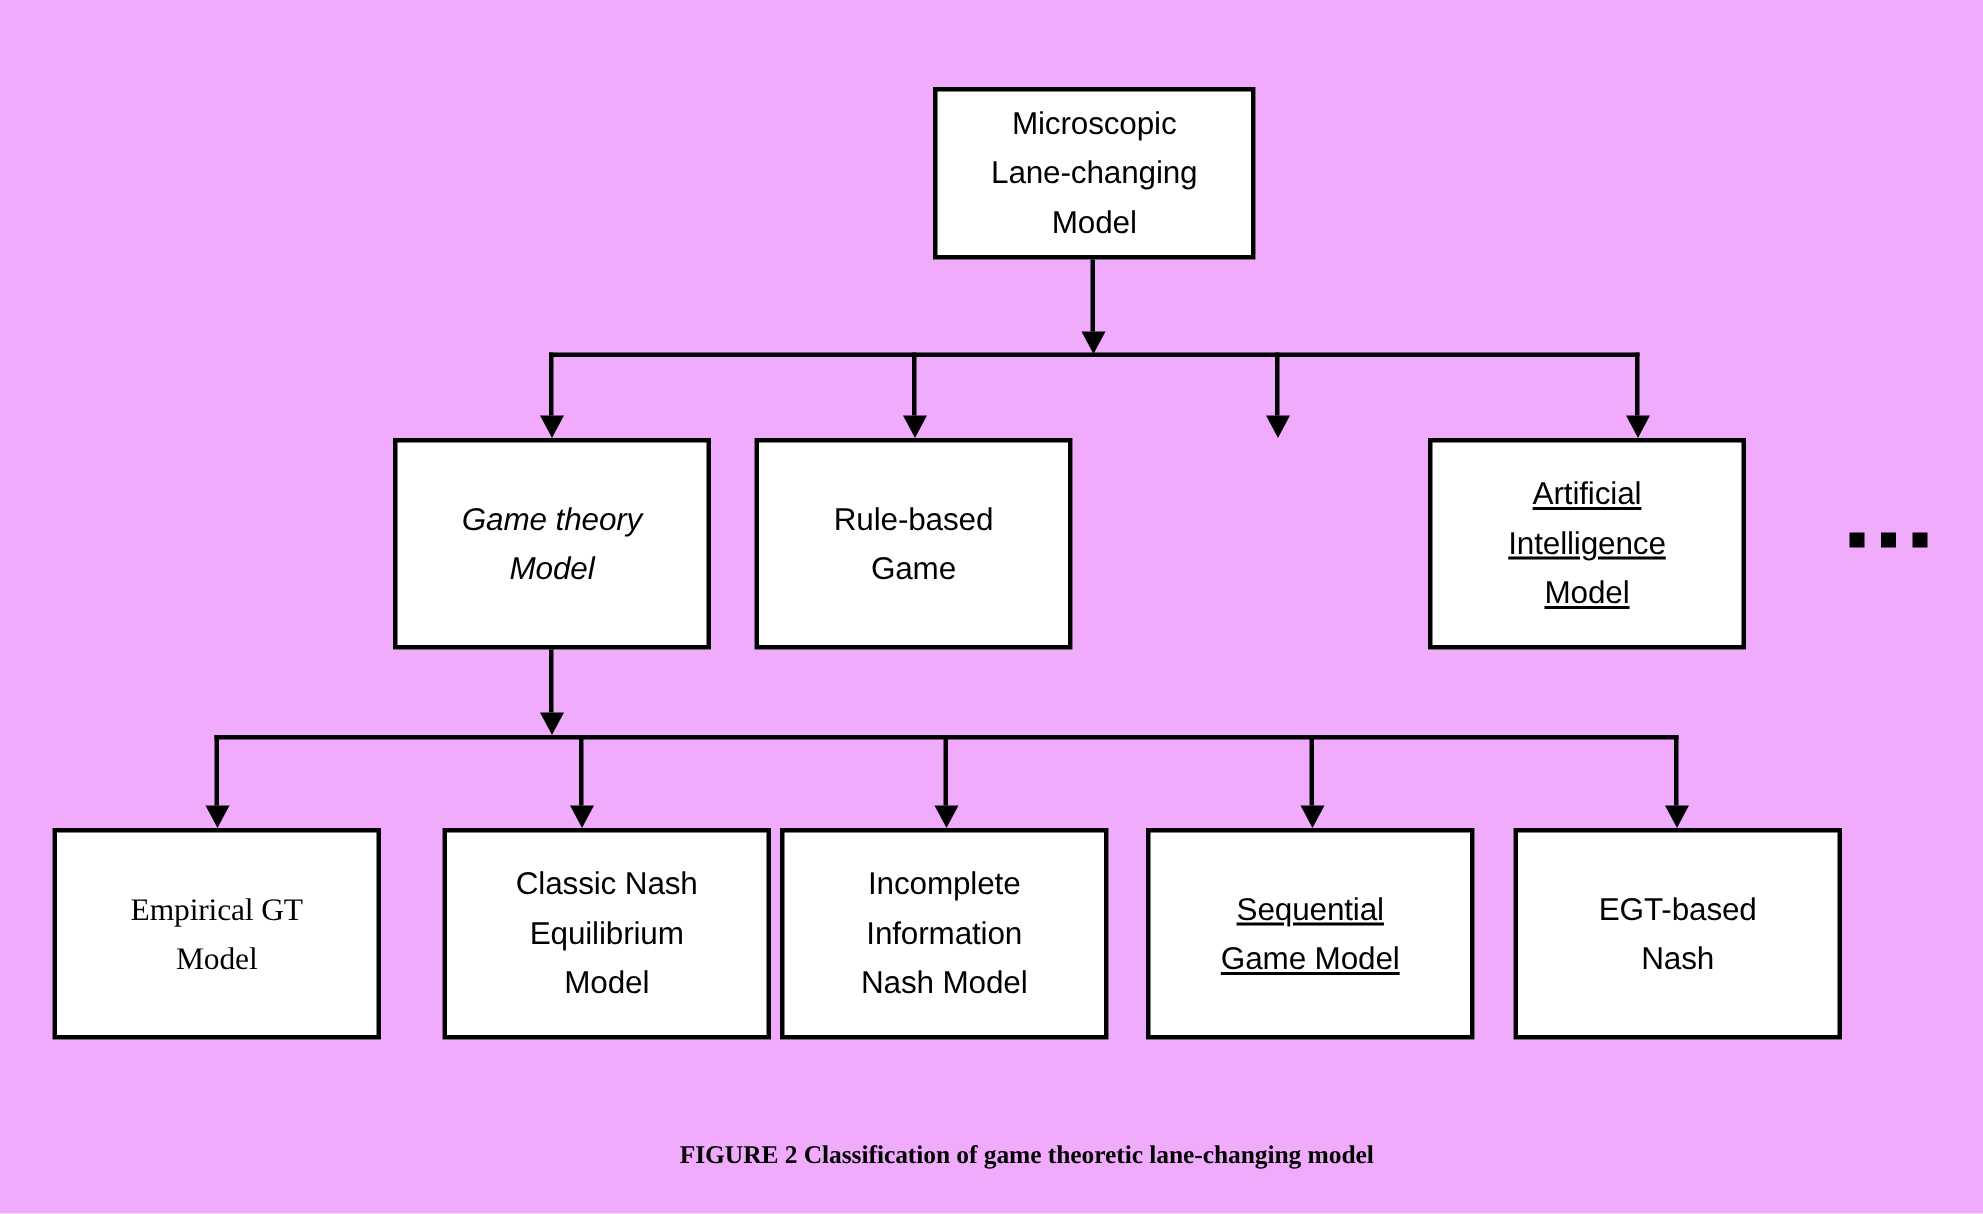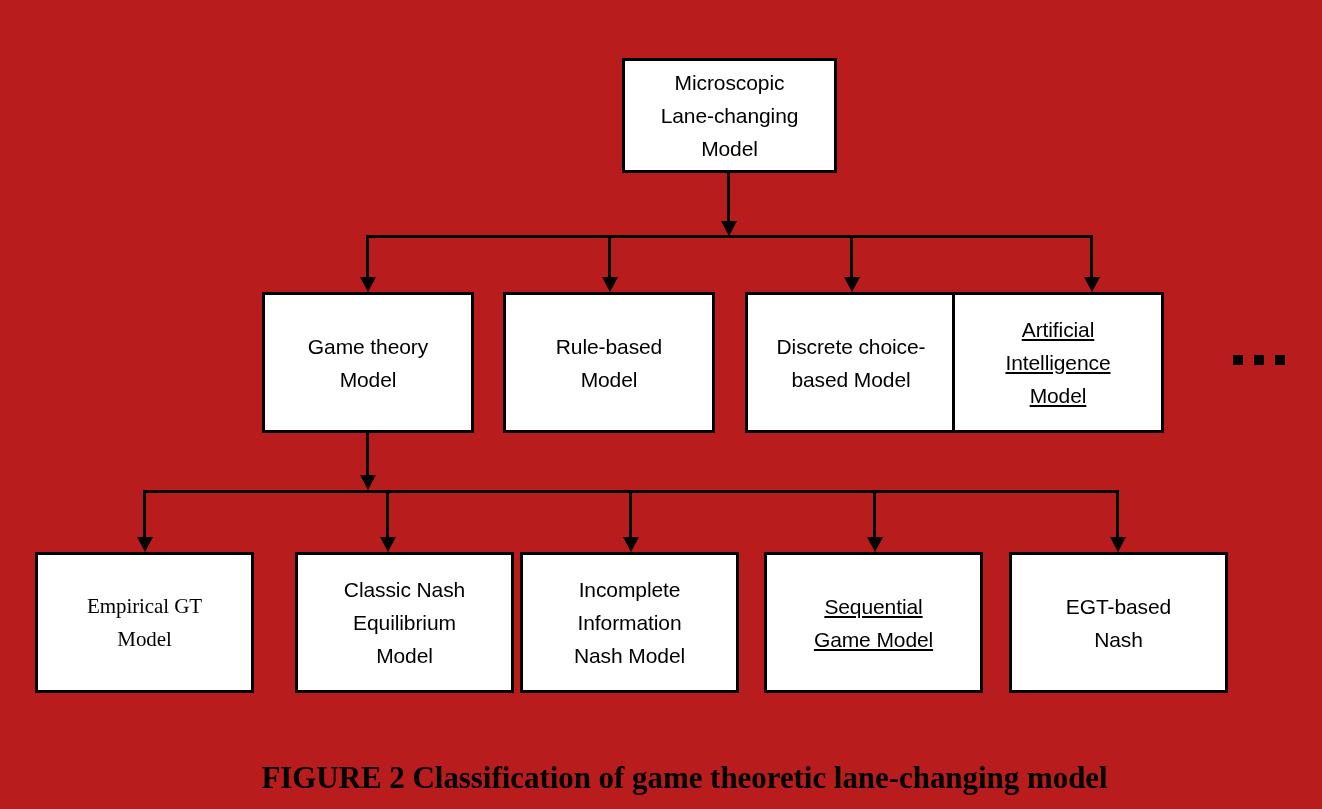--- a/index.html
+++ b/index.html
@@ -4,21 +4,21 @@
 <style>
   html, body {
     margin: 0;
     padding: 0;
     background: #ffffff;
   }
   #page {
     position: relative;
     width: 1322px;
     height: 809px;
-    background: #b91c1c;
+    background: #f0abfc;
     overflow: hidden;
     font-family: "Liberation Sans", sans-serif;
   }
   .node {
     position: absolute;
     box-sizing: border-box;
     border: 3px solid #000000;
     background: #ffffff;
     display: flex;
     align-items: center;
@@ -39,21 +39,21 @@
     top: 58px;
     width: 215px;
     height: 115px;
   }
   
   .node.lvl2 {
     top: 292px;
     width: 212px;
     height: 141px;
   }
-  .node.lvl2.c0 { left: 262px; }
+  .node.lvl2.c0 { left: 262px; font-style: italic; }
   .node.lvl2.c1 { left: 503px; }
   .node.lvl2.c2 { left: 745px; }
   .node.lvl2.c3 { left: 952px; text-decoration: underline; }
   
   .node.lvl3 {
     top: 552px;
     width: 219px;
     height: 141px;
   }
   .node.lvl3.c0 { left: 35px; font-family: Liberation Serif, serif; }
@@ -98,21 +98,21 @@
 
   
   .caption {
     position: absolute;
     left: 0;
     right: 0;
     top: 760px;
     text-align: center;
     font-family: "Liberation Serif", serif;
     font-weight: bold;
-    font-size: 31px;
+    font-size: 17px;
     color: #000000;
     letter-spacing: -0.05px;
     margin-left: 47px;
   }
 </style>
 </head>
 <body>
 
 <div id="page">
 
@@ -133,23 +133,21 @@
 
   <div class="vline" style="left:850px; top:235px; height:42px;"></div>
   <div class="arrowhead" style="left:844px; top:277px;"></div>
 
   <div class="vline" style="left:1090px; top:235px; height:42px;"></div>
   <div class="arrowhead" style="left:1084px; top:277px;"></div>
 
   <div class="node lvl2 c0">Game theory
 Model</div>
   <div class="node lvl2 c1">Rule-based
-Model</div>
-  <div class="node lvl2 c2">Discrete choice-
-based Model</div>
+Game</div>
   <div class="node lvl2 c3">Artificial
 Intelligence
 Model</div>
 
   <div class="ellipsis">
     <span class="dot"></span>
     <span class="dot"></span>
     <span class="dot"></span>
   </div>
 

